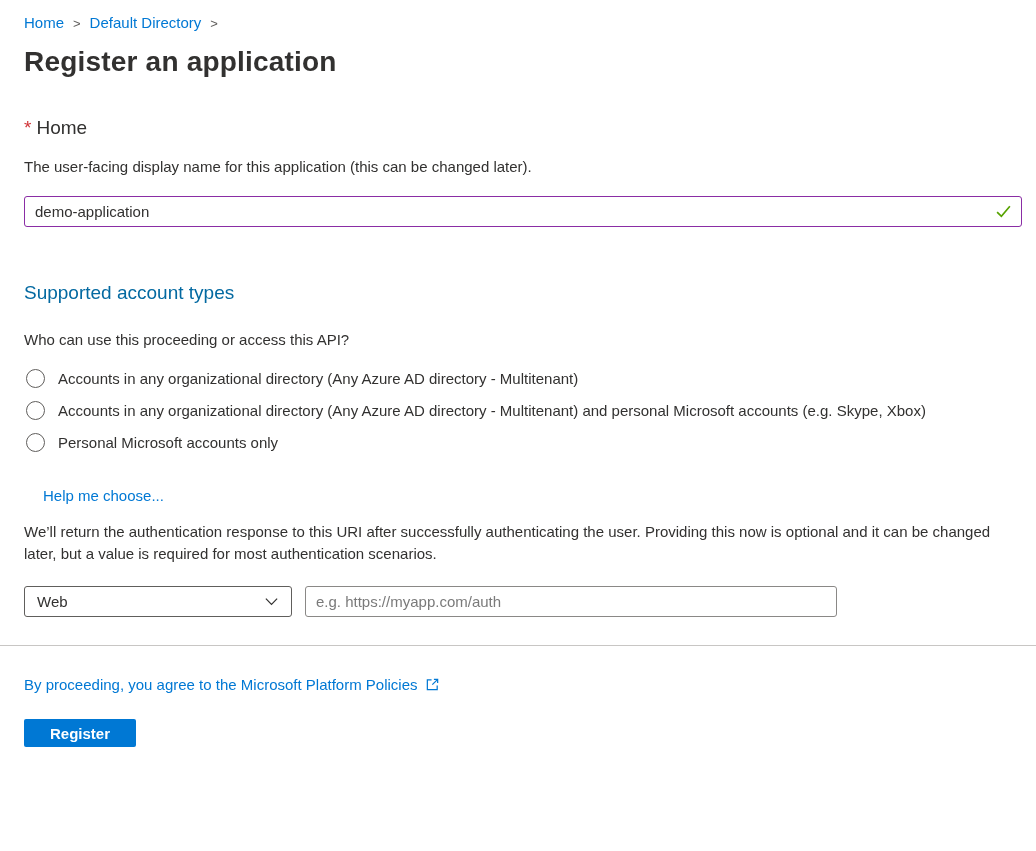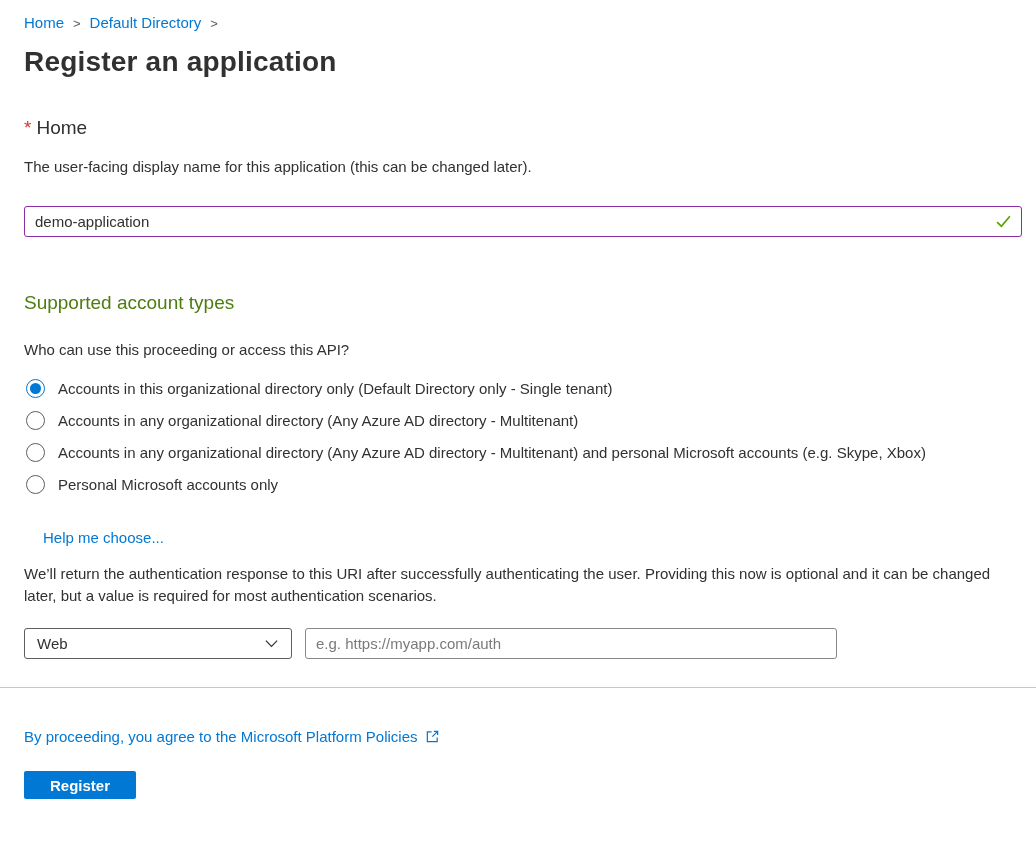--- a/index.html
+++ b/index.html
@@ -17,29 +17,29 @@
   .breadcrumb a { color: #0078d4; text-decoration: none; cursor: pointer; }
   .breadcrumb .sep { color: #605e5c; margin: 0 9px; font-size: 13px; }
 
   
   h1.page-title {
     font-size: 28px; font-weight: 700; color: #323130;
     margin: 15px 0 0 0; letter-spacing: 0.2px;
   }
 
   
-  .section-heading { font-size: 19px; font-weight: 400; color: #4d7c0f; }
+  .section-heading { font-size: 19px; font-weight: 400; color: #0369a1; }
   .field-label { font-size: 19px; color: #323130; }
   .required { color: #d13438; margin-right: 5px; }
   .desc { font-size: 15px; color: #323130; line-height: 22px; }
 
   
   .name-label { margin-top: 39px; }
   .name-desc { margin-top: 17px; }
-  .name-input-wrap { position: relative; margin-top: 28px; }
+  .name-input-wrap { position: relative; margin-top: 18px; }
   .name-input {
     width: 100%; height: 31px; border: 1px solid #8a2da5; border-radius: 3px;
     padding: 0 34px 0 10px; font-size: 15px; color: #323130; outline: none;
     font-family: "Liberation Sans", sans-serif;
   }
   .valid-check {
     position: absolute; right: 10px; top: 7px; width: 17px; height: 17px;
   }
 
   
@@ -72,21 +72,21 @@
   }
   .uri-input {
     width: 532px; height: 31px; border: 1px solid #8a8886; border-radius: 3px;
     margin-left: 13px; padding: 0 10px; font-size: 15px; outline: none;
     font-family: Liberation Sans, sans-serif; color: #323130;
   }
   .uri-input::placeholder { color: #7a7a7a; }
 
   
   .divider { border: none; border-top: 1px solid #c8c6c4; margin: 28px 0 0 -24px; width: 1036px; }
-  .policy-line { margin-top: 40px; display: flex; align-items: center; gap: 7px; text-align: center; }
+  .policy-line { margin-top: 30px; display: flex; align-items: center; gap: 7px; text-align: center; }
   .register-btn {
     margin-top: 26px; background: #0078d4; color: #ffffff; border: none;
     border-radius: 2px; font-size: 15px; font-weight: 700; padding: 5px 0;
     width: 112px; height: 28px; cursor: pointer;
     font-family: "Liberation Sans", sans-serif;
   }
 </style>
 </head>
 <body>
 
@@ -113,24 +113,20 @@
     <svg class="valid-check" viewBox="0 0 16 16" fill="none">
       <path d="M2 8.5 L6 12.5 L14 3" stroke="#57a300" stroke-width="1.6" fill="none"></path>
     </svg>
   </div>
 
   
   <div class="section-heading acct-heading">Supported account types</div>
   <div class="desc acct-question">Who can use this proceeding or access this API?</div>
 
   <div class="radio-group">
-    <label class="radio-row checked">
-      <span class="radio"></span>
-      <span class="radio-label">Accounts in this organizational directory only (Default Directory only - Single tenant)</span>
-    </label>
     <label class="radio-row">
       <span class="radio"></span>
       <span class="radio-label">Accounts in any organizational directory (Any Azure AD directory - Multitenant)</span>
     </label>
     <label class="radio-row">
       <span class="radio"></span>
       <span class="radio-label">Accounts in any organizational directory (Any Azure AD directory - Multitenant) and personal Microsoft accounts (e.g. Skype, Xbox)</span>
     </label>
     <label class="radio-row">
       <span class="radio"></span>

